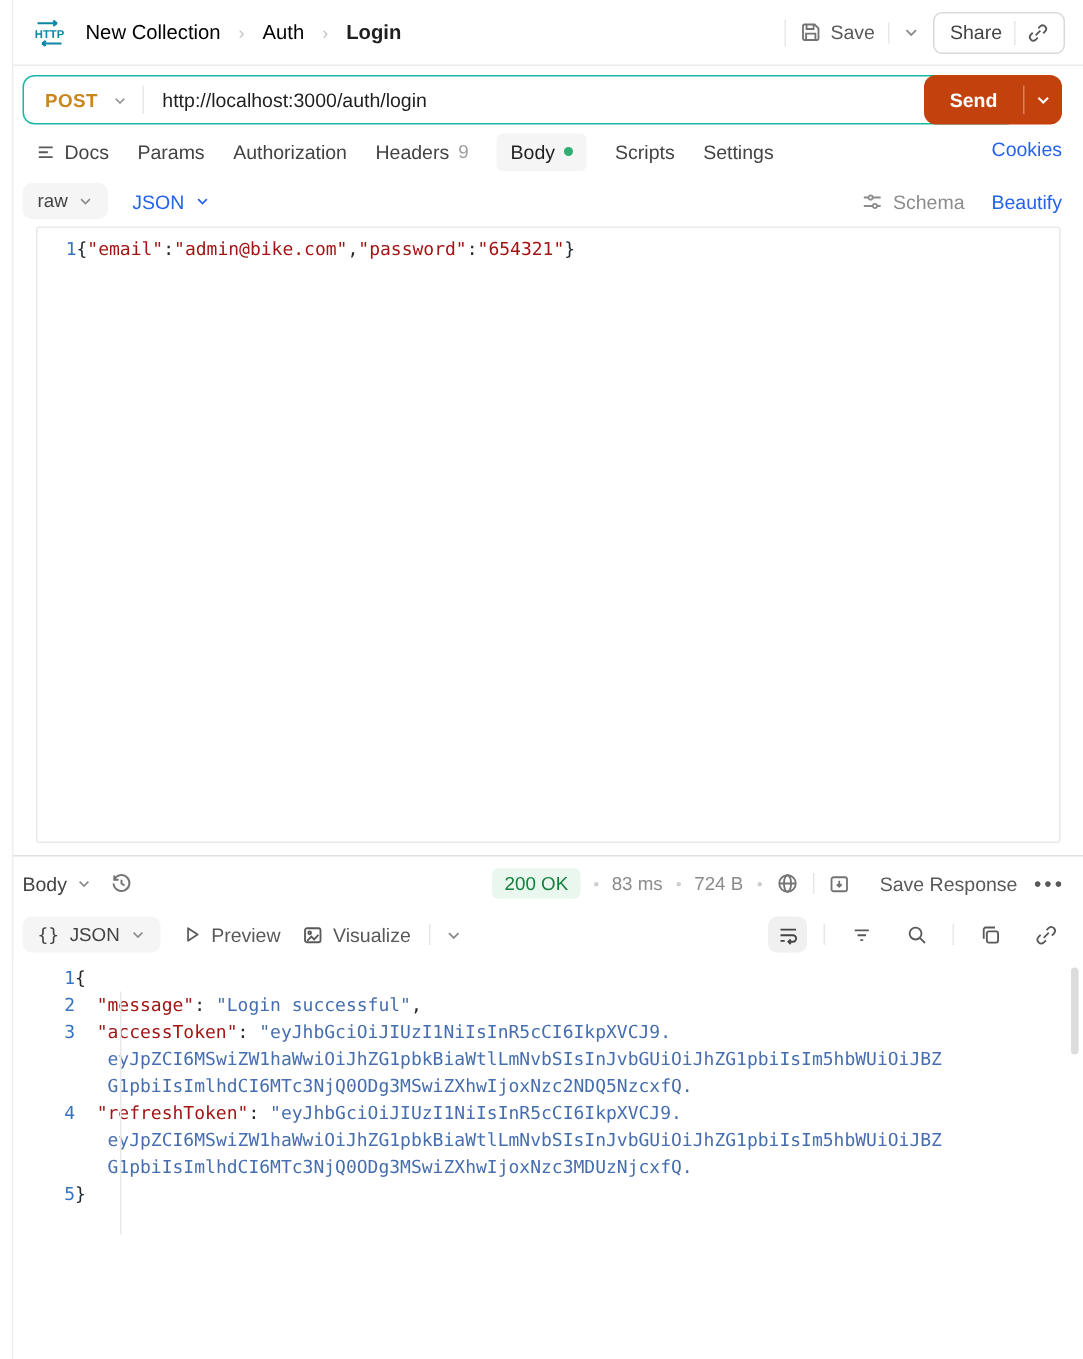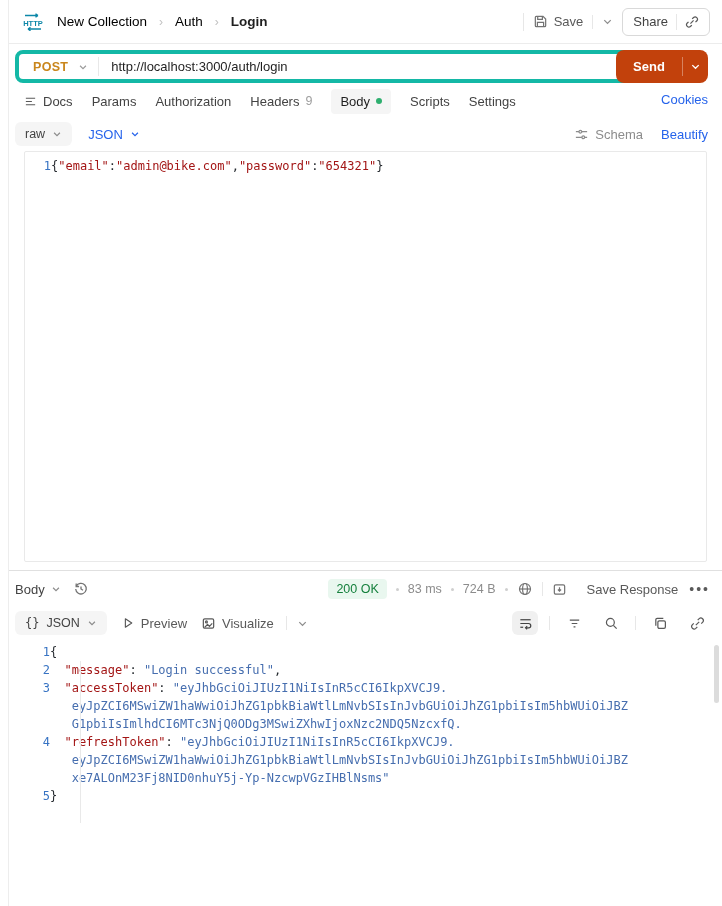--- a/index.html
+++ b/index.html
@@ -27,21 +27,21 @@
   .save-group { display:flex; align-items:center; gap:6px; color:#595959; cursor:pointer; }
   .share-btn {
     display:flex; align-items:center; gap:8px; border:1px solid #d9d9d9; border-radius:6px;
     padding:5px 10px; color:#434343; cursor:pointer; background:#fff;
   }
   .share-btn .vdiv-s { height:16px; }
 
   
   .url-bar {
     position:absolute; left:15px; top:50px; width:664px; height:33px;
-    border:4px solid #14b8a6; border-radius:8px; display:flex; align-items:center; background:#fff;
+    border:1px solid #14b8a6; border-radius:8px; display:flex; align-items:center; background:#fff;
   }
   .method { color:#c9861c; font-weight:700; font-size:12.5px; letter-spacing:.3px; padding:0 10px 0 14px; }
   .method-chevron { margin-right:10px; }
   .url-divider { width:1px; height:19px; background:#e8e8e8; }
   .url-text { padding-left:12px; color:#1f1f1f; font-size:13px; }
   .send-btn {
     position:absolute; left:616px; top:50px; width:92px; height:33px;
     background:#c2410c; border-radius:8px; display:flex; align-items:stretch; color:#fff; cursor:pointer;
   }
   .send-main { flex:1; display:flex; align-items:center; justify-content:center; font-weight:700; font-size:13px; }
@@ -396,20 +396,20 @@
       <div class="code-row">
         <span class="ln">4</span>
         <span class="code-text" style="padding-left: 2ch;"><span class="tk-k">"refreshToken"</span><span class="tk-p">: </span><span class="tk-s">"eyJhbGciOiJIUzI1NiIsInR5cCI6IkpXVCJ9.</span></span>
       </div>
       <div class="code-row">
         <span class="ln"></span>
         <span class="code-text" style="padding-left: 3ch;"><span class="tk-s">eyJpZCI6MSwiZW1haWwiOiJhZG1pbkBiaWtlLmNvbSIsInJvbGUiOiJhZG1pbiIsIm5hbWUiOiJBZ</span></span>
       </div>
       <div class="code-row">
         <span class="ln"></span>
-        <span class="code-text" style="padding-left: 3ch;"><span class="tk-s">xe7ALOnM23Fj8NID0nhuY5j-Yp-NzcwpVGzIHBlNsms"</span></span>
+        <span class="code-text" style="padding-left: 3ch;"><span class="tk-s">G1pbiIsImlhdCI6MTc3NjQ0ODg3MSwiZXhwIjoxNzc3MDUzNjcxfQ.</span></span>
       </div>
       <div class="code-row">
         <span class="ln">5</span>
         <span class="code-text" style="padding-left: 0ch;"><span class="tk-p">}</span></span>
       </div>
     </div>
 </div>
 
 </body></html>

